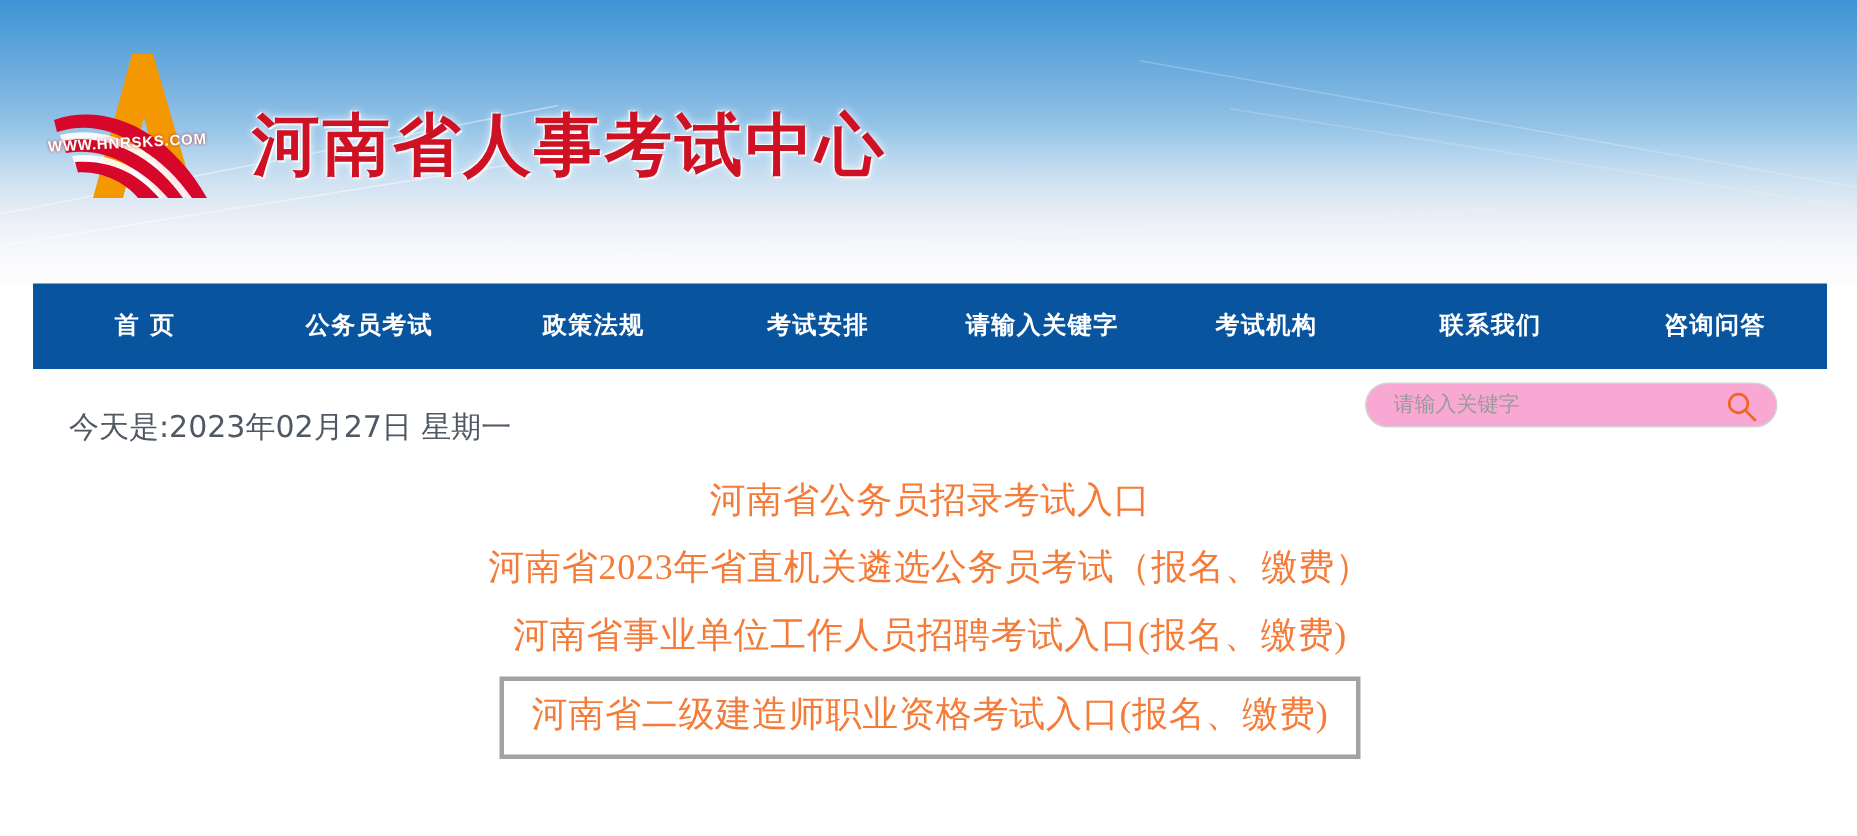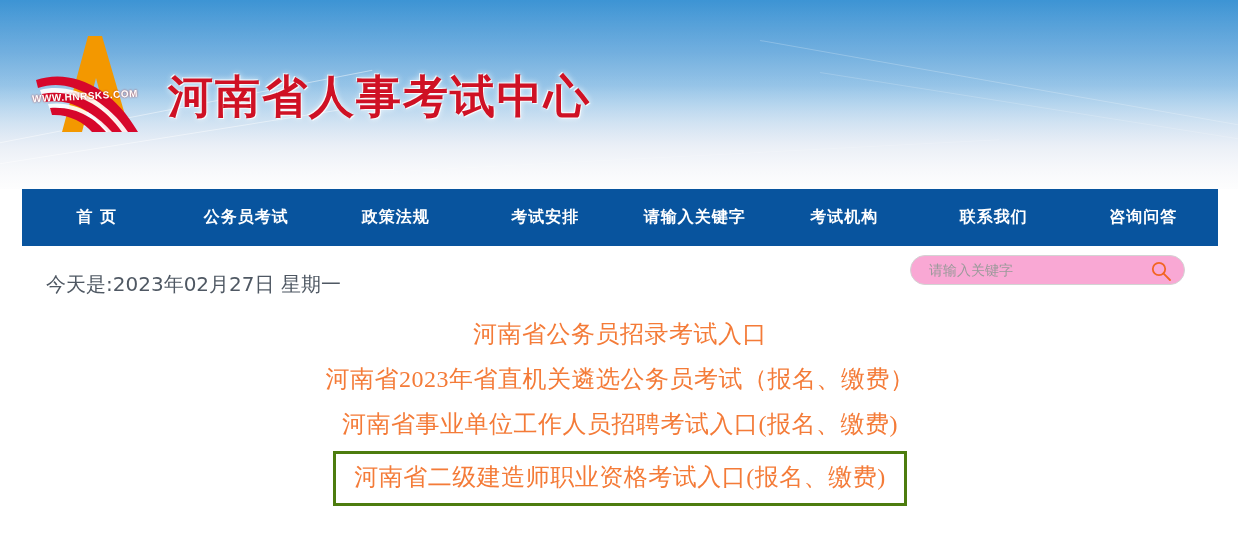--- a/index.html
+++ b/index.html
@@ -126,21 +126,21 @@
     color:#f47b38; text-decoration:none;
     font-size:24px; letter-spacing:.5px;
     font-family:Liberation Serif, serif;
     white-space:nowrap; cursor:pointer;
     line-height:1.45;
   }
 
   .link-row.boxed{ margin-top:4px; }
   .link-row.boxed .box{
     display:inline-block;
-    border:3px solid #4d7c0f;
+    border:3px solid #a3a3a3;
     padding:6px 18px 8px 18px;
   }
 </style>
 </head>
 <body>
 
 <div class="banner">
   <div class="streak s1"></div>
   <div class="streak s2"></div>
   <div class="streak s3"></div>

